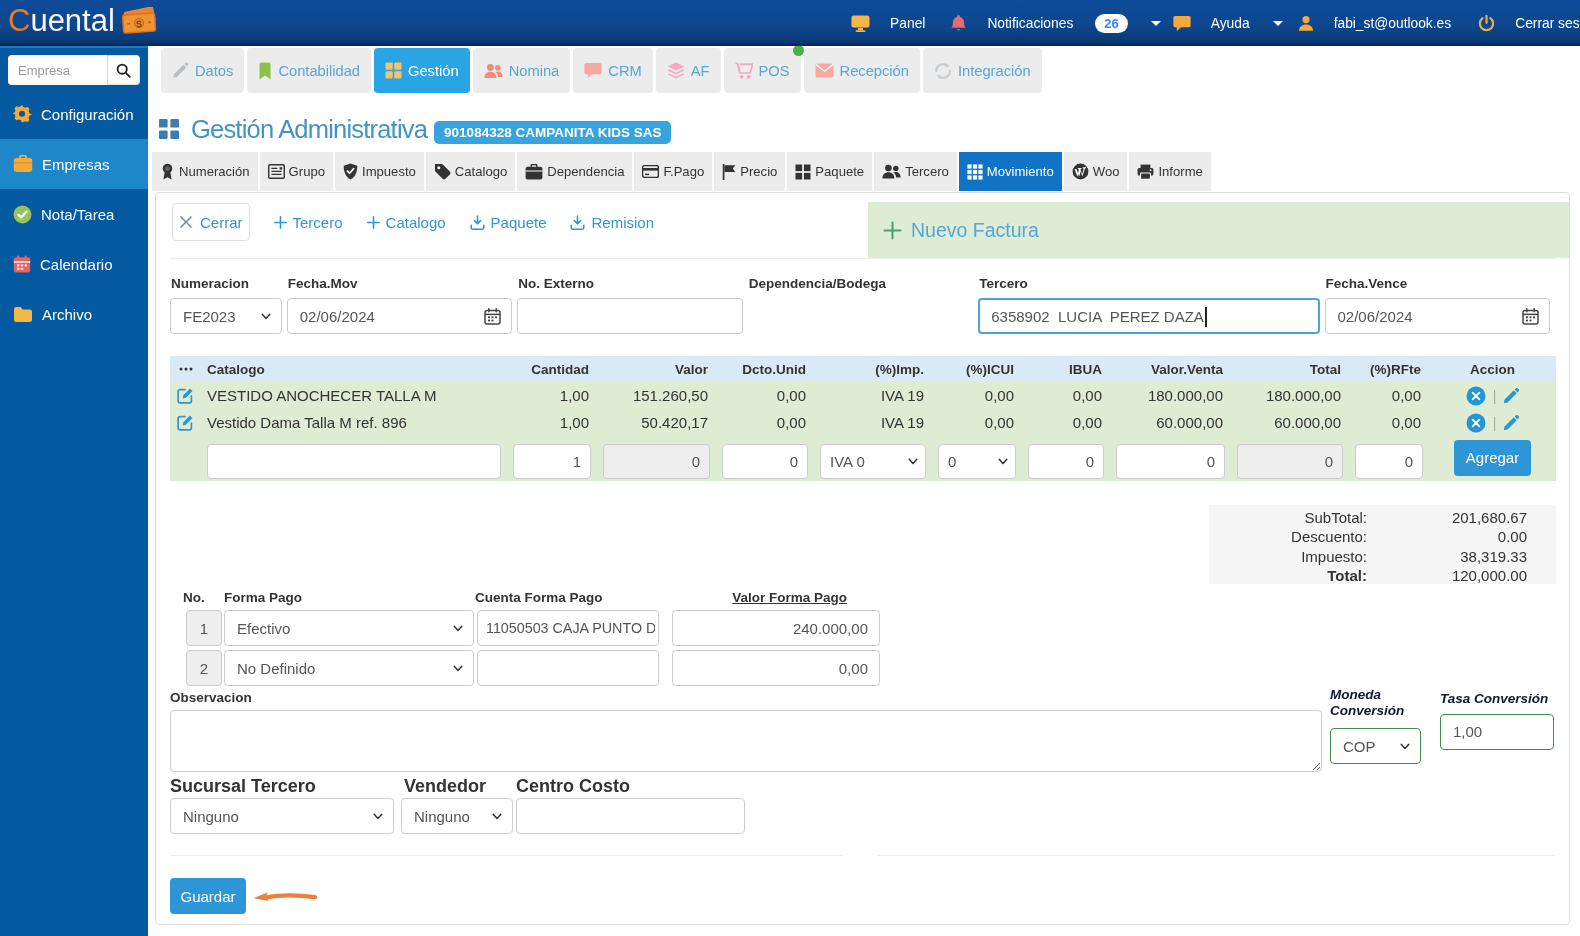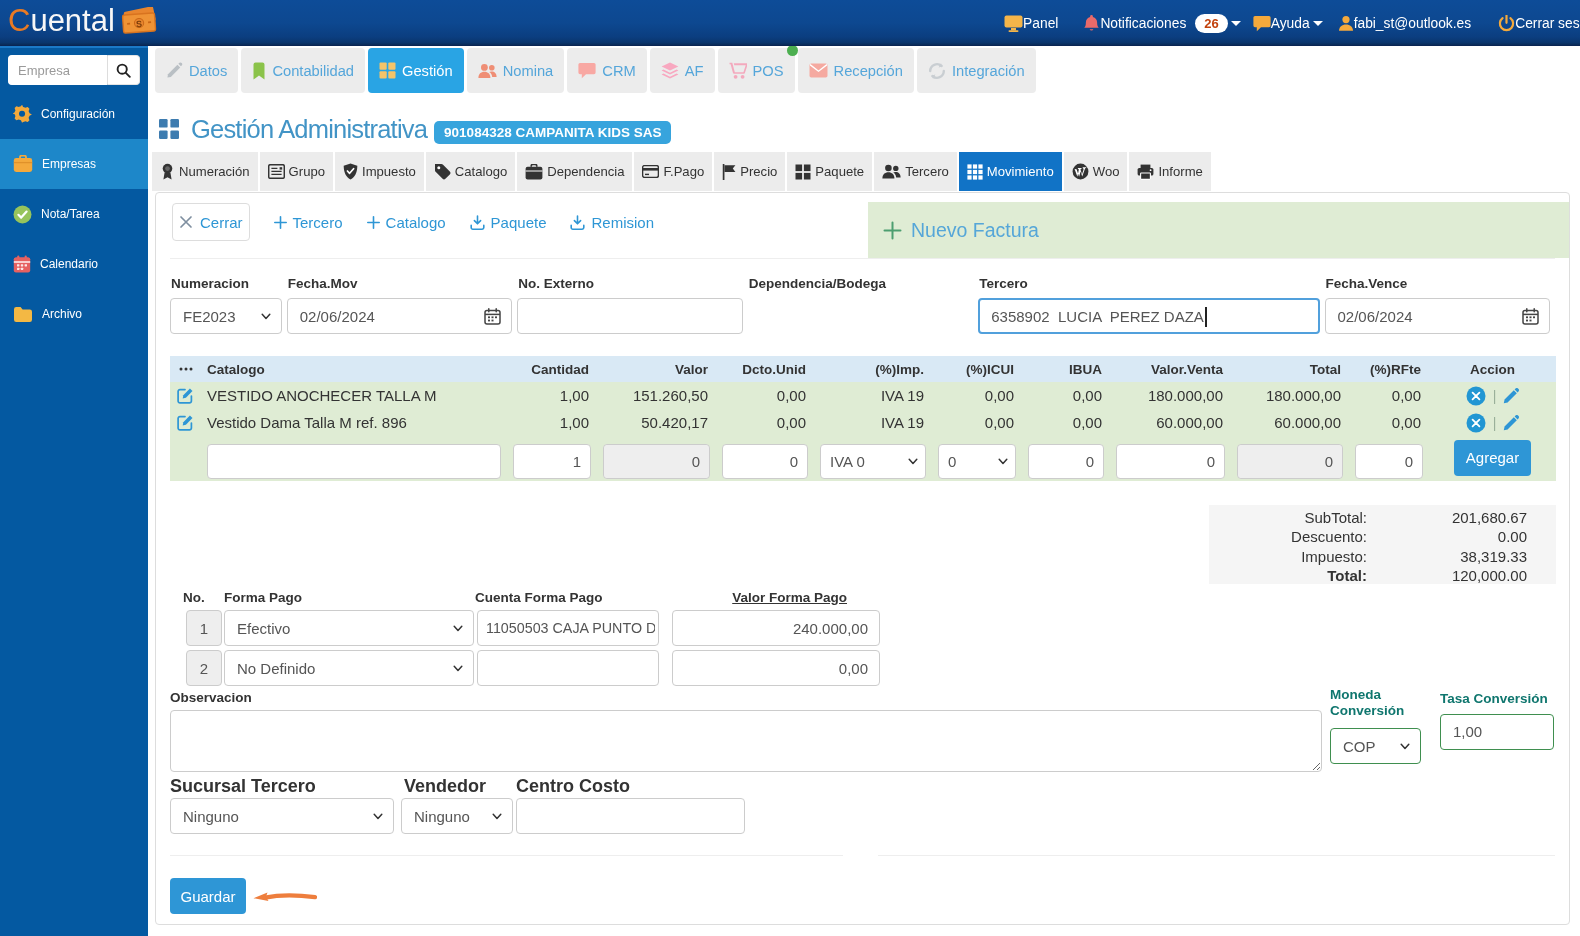--- a/index.html
+++ b/index.html
@@ -8,42 +8,42 @@
   svg { display:block; }
 
   
   .navbar { position:fixed; top:0; left:0; width:1580px; height:46px; z-index:30;
     background:linear-gradient(180deg,#0d4c98 0%,#0d4890 50%,#0b3e80 80%,#0a366e 92%,#092c5a 97%,#0a2150 100%); }
   .brand { position:absolute; left:8px; top:3px; display:flex; align-items:center; }
   .brand-text { font-size:31px; font-weight:400; letter-spacing:0px; color:#f7f7f7; }
   .brand-text .accent { color:#e87a24; }
   .brand-icon { margin-left:4px; margin-top:2px; }
   .nav-menu { position:absolute; right:0; top:0; height:46px; display:flex; align-items:center; }
-  .nav-item { display:flex; align-items:center; gap:0; color:#fff; font-size:13.8px; cursor:pointer; white-space:nowrap; }
+  .nav-item { display:flex; align-items:center; gap:20px; color:#fff; font-size:13.8px; cursor:pointer; white-space:nowrap; }
   .nav-item:nth-child(1) { margin-right:25px; }
   .nav-item:nth-child(2) { margin-right:12px; }
   .nav-item:nth-child(3) { margin-right:15px; }
   .nav-item:nth-child(4) { margin-right:27px; }
   .nav-item:last-child { margin-right:-18px; }
-  .nav-badge { background:#fff; color:#c2410c; font-weight:bold; font-size:13px; border-radius:10px; padding:2px 9px; margin-left:9px; }
+  .nav-badge { background:#fff; color:#3b82f6; font-weight:bold; font-size:13px; border-radius:10px; padding:2px 9px; margin-left:2px; }
   .caret { width:0; height:0; border-left:5px solid transparent; border-right:5px solid transparent; border-top:5px solid #fff; margin-left:3px; }
 
   
   .sidebar { position:fixed; top:46px; left:0; bottom:0; width:148px; background:#0459a1; border-top:2px solid #1b79c7; z-index:20; }
   .side-search { display:flex; margin:7px 8px 4px 8px; }
   .side-search input { flex:1; min-width:0; height:30px; border:1px solid #fff; border-right:none; border-radius:4px 0 0 4px; padding:0 9px; font-size:13px; color:#555; outline:none; font-family:inherit; }
   .side-search input::placeholder { color:#9a9a9a; }
   .side-search button { width:33px; height:30px; background:#fff; border:1px solid #e4e4e4; border-left:1px solid #ddd; border-radius:0 4px 4px 0; display:flex; align-items:center; justify-content:center; cursor:pointer; }
-  .side-item { height:50px; display:flex; align-items:center; gap:9px; padding-left:13px; color:#fff; font-size:12px; cursor:pointer; }
+  .side-item { height:50px; display:flex; align-items:center; gap:9px; padding-left:13px; color:#fff; font-size:15px; cursor:pointer; }
   .side-item.active { background:#1d87c9; }
 
   
   .main { margin-left:148px; padding-top:46px; }
 
-  .tabs-row { padding:2px 0 0 7px; display:flex;align-items:flex-end; }
+  .tabs-row { padding:2px 0 0 13px; display:flex;align-items:flex-end; }
   .main-tab { position:relative; display:flex; align-items:center; gap:6px; height:45px; padding:0 11px; background:#ececec; border-radius:4px; color:#55a6da; font-size:14.7px; margin-right:3px; cursor:pointer; white-space:nowrap; }
   .main-tab.active { background:#29a4e4; color:#fff; }
   .tab-dot { position:absolute; top:-3px; right:-3px; width:11px; height:11px; border-radius:50%; background:#4caf50; }
 
   .title-row { margin:18px 0 0 10px; display:flex; align-items:center; height:36px; }
   .title-icon { margin-right:11px; }
   .page-title { font-size:25.5px; letter-spacing:-0.8px; color:#4294c6; white-space:nowrap; }
   .title-badge { background:#37a4dd; color:#fff; font-size:13.5px; font-weight:bold; border-radius:5px; padding:4px 10px; margin-left:7px; margin-top:6px; white-space:nowrap; }
 
   .subtabs { margin:5px 0 0 4px; display:flex; }
@@ -119,21 +119,21 @@
   .pay-row .in2 { width:182px; margin-left:3px; }
   .pay-row .in3 { width:208px; margin-left:13px; }
   .pay-row .in2 input { padding:0 3px 0 8px; white-space:nowrap; font-size:14.3px; }
   .pay-row .in3 input { text-align:right; padding-right:11px; }
 
   
   .obs-section { position:relative; margin-top:0; height:90px; }
   .obs-label { position:absolute; left:0; top:4px; font-size:13.5px; font-weight:bold; }
   .obs-ta { position:absolute; left:0; top:24px; width:1152px; height:62px; border:1px solid #ccc; border-radius:4px; resize:both; font-family:inherit; font-size:15px; padding:6px 10px; color:#555; outline:none; }
   .moneda-col { position:absolute; left:1160px; top:1px; width:97px; }
-  .green-label { color:#0f766e; font-size:13.5px; font-weight:bold; line-height:15.5px; }
+  .green-label { color:#0f172a; font-size:13.5px; font-weight:bold; line-height:15.5px;font-style:italic; }
   .moneda-col .selectbox { margin-top:10px; width:91px; border-color:#3f8f4f; }
   .tasa-col { position:absolute; left:1270px; top:5px; width:114px; }
   .tasa-col .ctrl { margin-top:7px; border-color:#3f8f4f; }
 
   
   .suc-row { position:relative; margin-top:0; height:67px; }
   .suc-label { position:absolute; top:0; font-size:18px; font-weight:bold; }
   .suc-row .field { position:absolute; top:22px; }
 
   .hr2-row { display:flex; margin-top:12px; }

